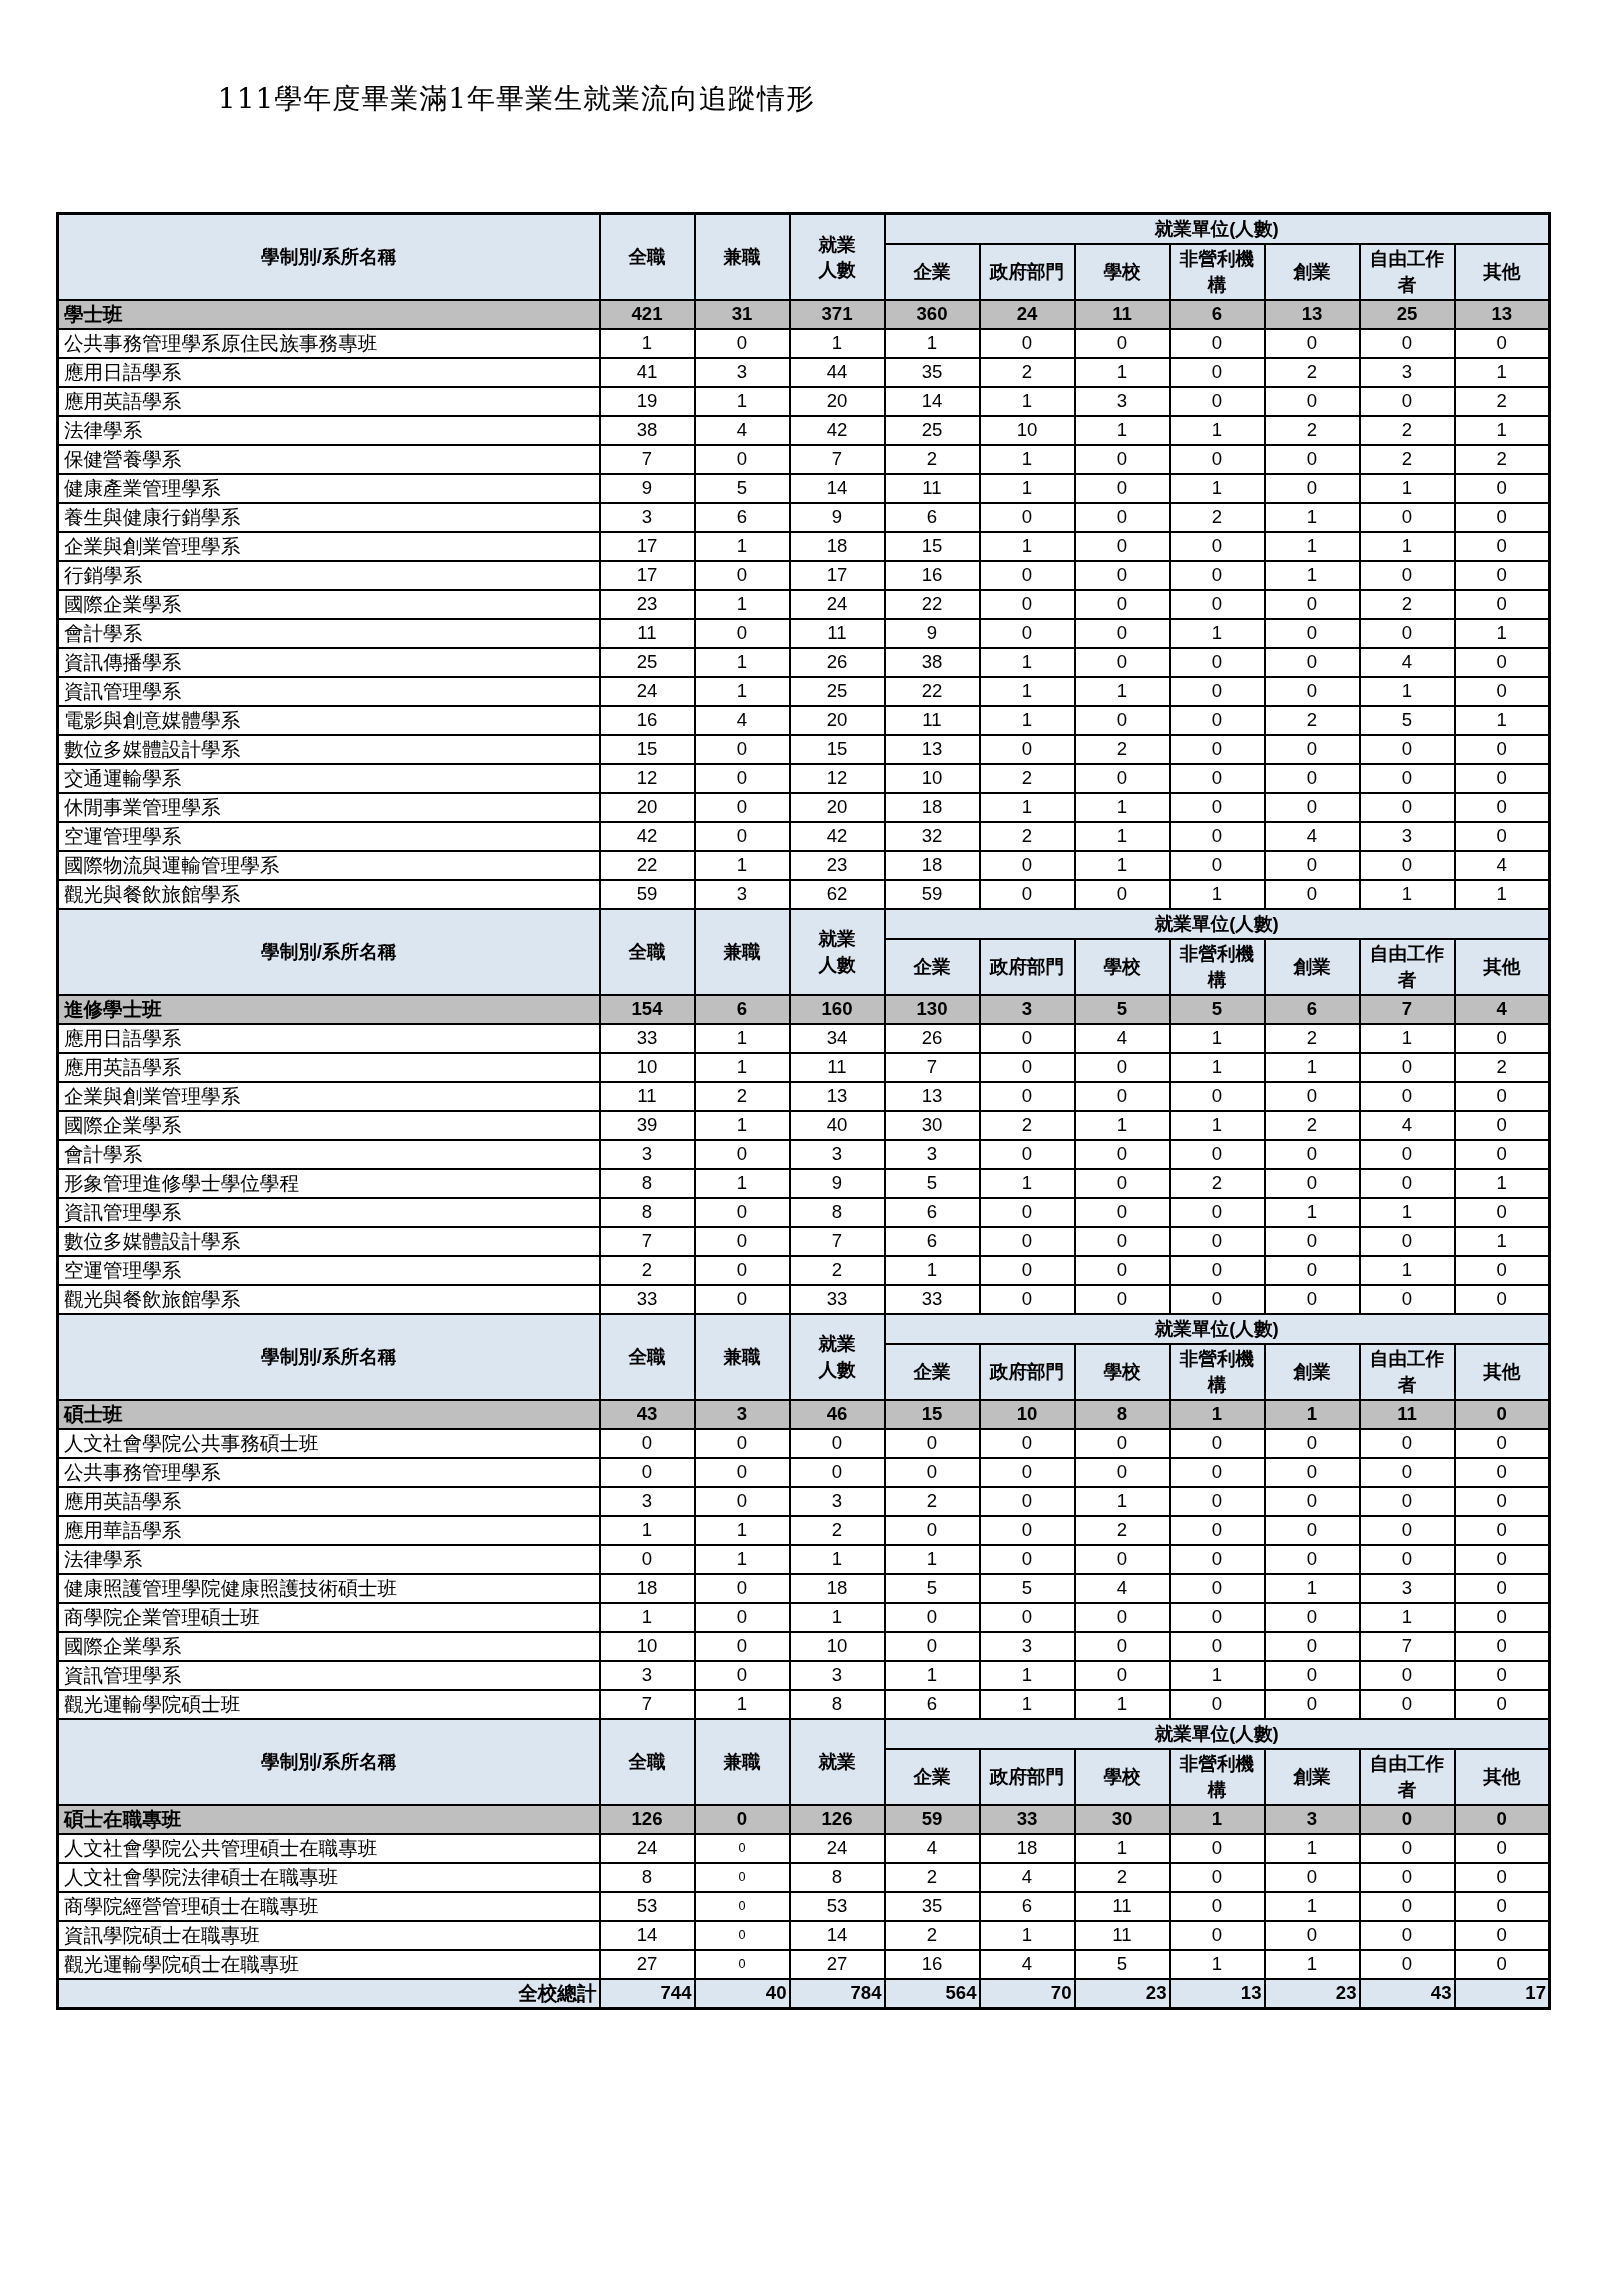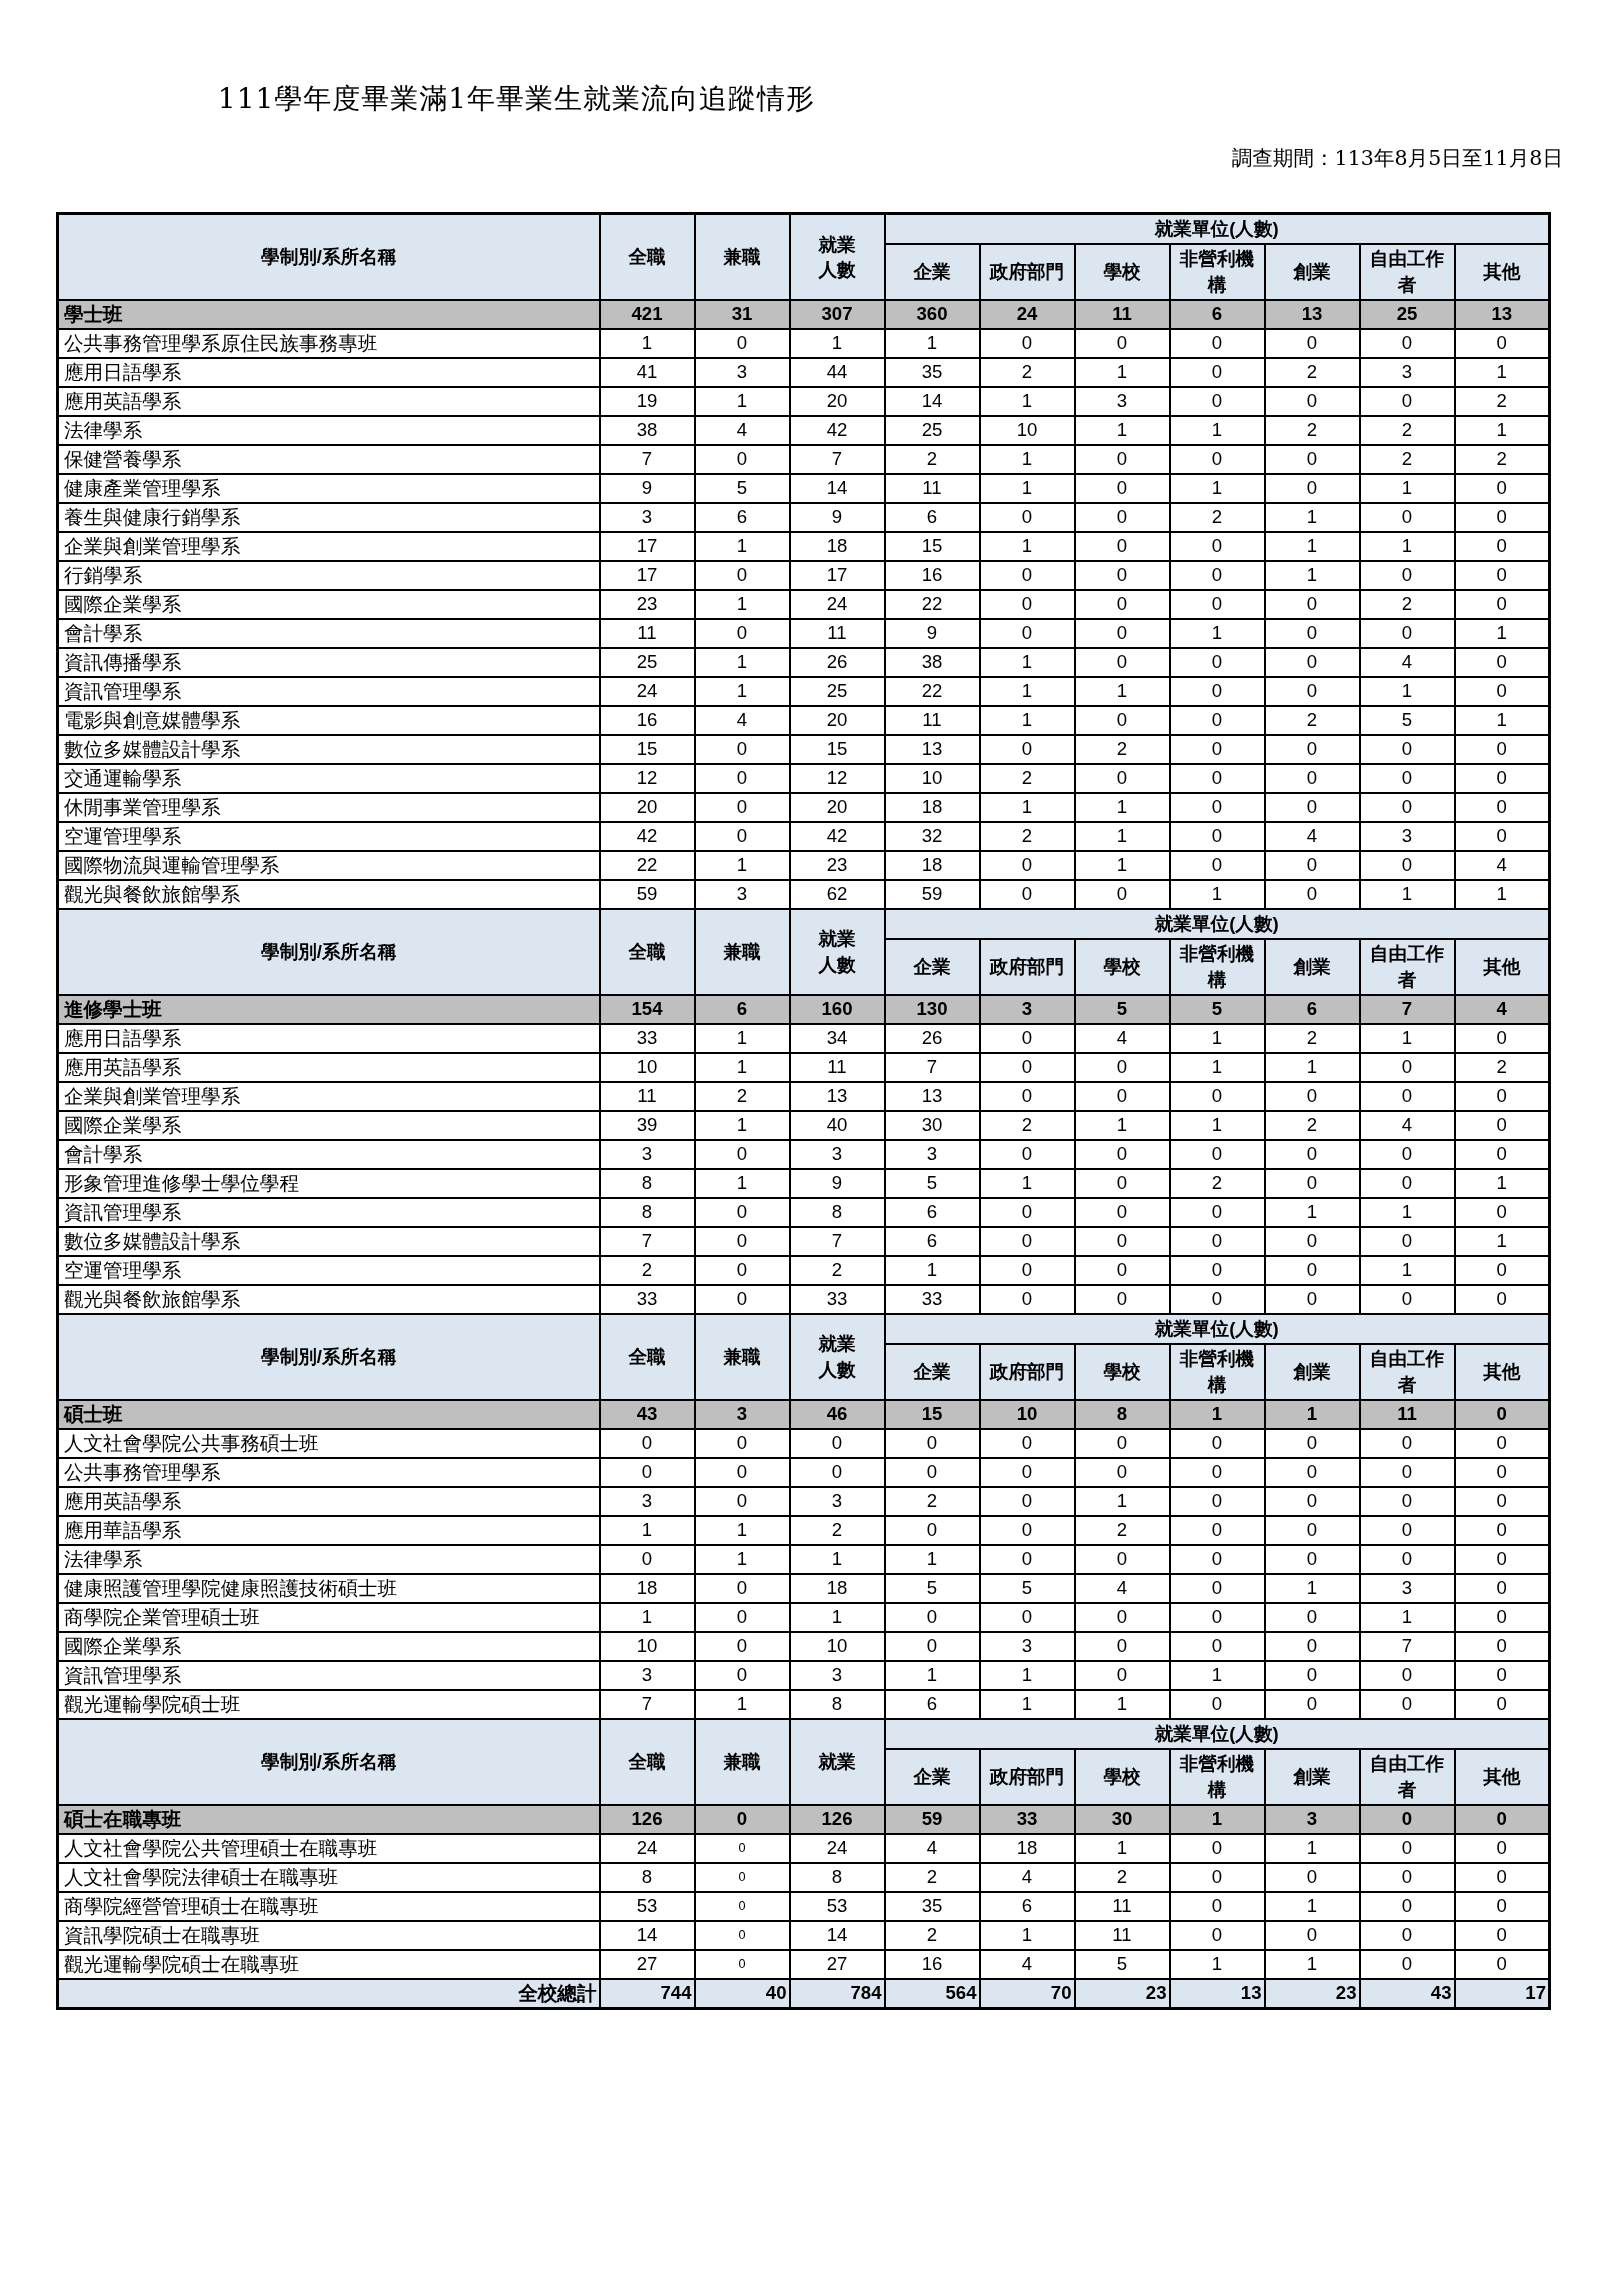--- a/index.html
+++ b/index.html
@@ -23,21 +23,20 @@
   td.num.small{font-size:12.7px;}
   tr.summary td{background:#bfbfbf;font-weight:bold;margin-top:32px;}
   tr.total td{background:#dce6f1;font-weight:bold;text-align:right;}
   td.name-center{text-align:center;font-size:19.6px;}
 </style>
 </head>
 <body>
 
 <div class="page">
   <h1 class="doc-title">111學年度畢業滿1年畢業生就業流向追蹤情形</h1>
-  <div class="survey-period">調查期間：113年8月5日至11月8日</div>
 
   <table class="main">
     <colgroup>
       <col class="c-name">
       <col class="c-num">
         <col class="c-num">
         <col class="c-num">
         <col class="c-num">
         <col class="c-num">
       <col class="c-num">
@@ -60,21 +59,21 @@
           <td class="hd">學校</td>
           <td class="hd">非營利機構</td>
           <td class="hd">創業</td>
           <td class="hd">自由工作者</td>
           <td class="hd">其他</td>
         </tr>
         <tr class="summary">
           <td class="name">學士班</td>
           <td class="num">421</td>
           <td class="num">31</td>
-          <td class="num">307</td>
+          <td class="num">371</td>
           <td class="num">360</td>
           <td class="num">24</td>
           <td class="num">11</td>
           <td class="num">6</td>
           <td class="num">13</td>
           <td class="num">25</td>
           <td class="num">13</td>
         </tr>
         <tr class="dept">
           <td class="name">公共事務管理學系原住民族事務專班</td>

